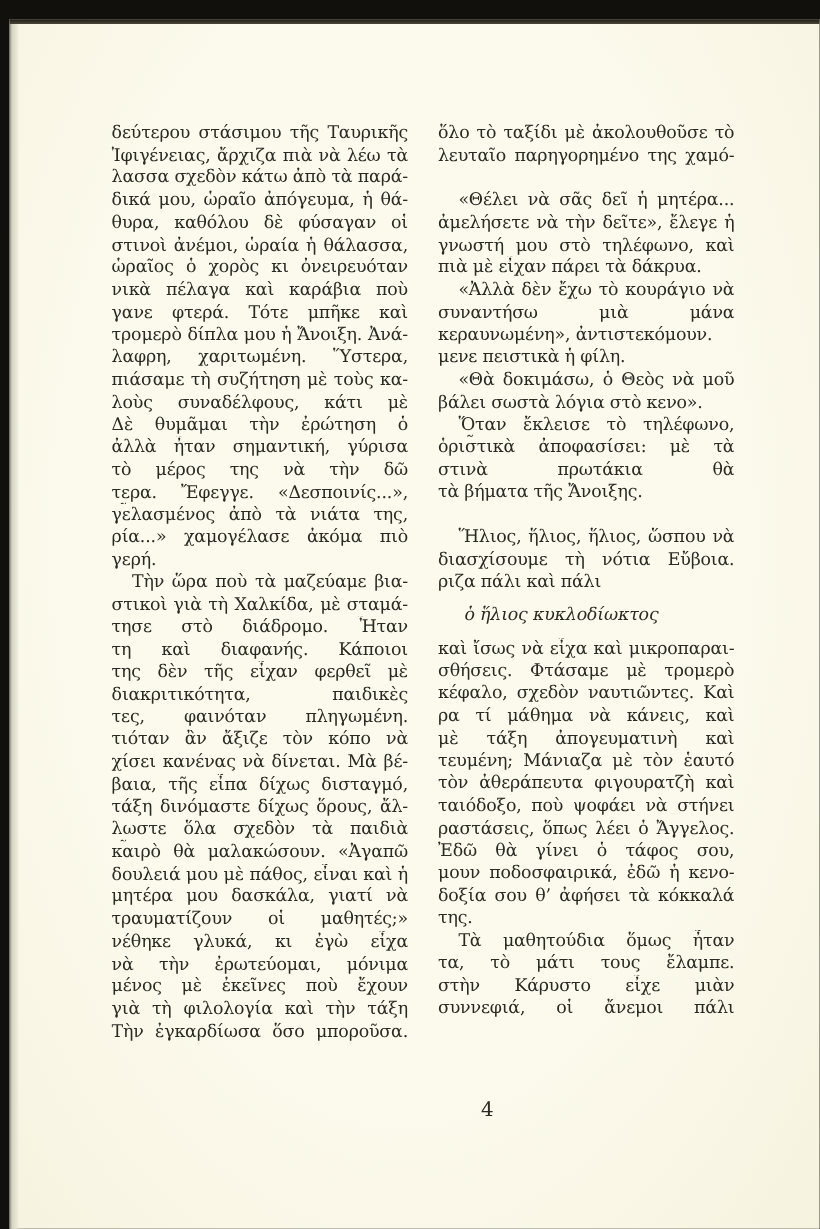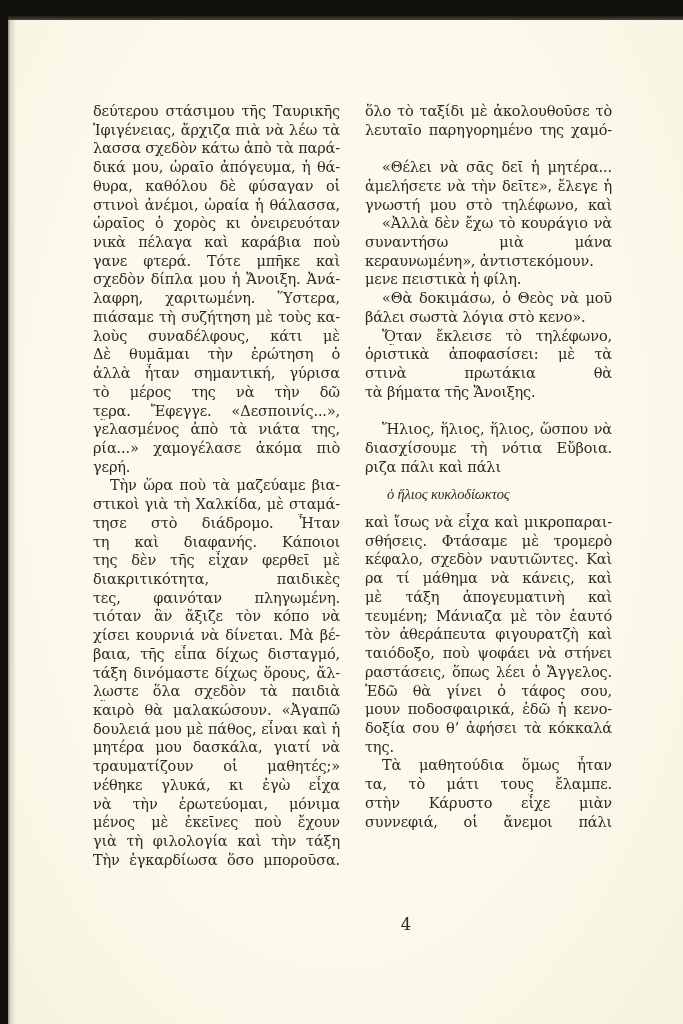--- a/index.html
+++ b/index.html
@@ -29,80 +29,81 @@
   .line{
     line-height:18.72px;height:18.72px;overflow:hidden;
     text-align:justify;text-align-last:justify;
     white-space:normal;
   }
   .line.end{text-align-last:left;}
   .line.ind{padding-left:17px;}
   .line.gap{margin-top:18.7px;}
   .line.ital{
     font-style:italic;text-align-last:left;
-    margin:9px 0 9px 22px;height:18.72px;font-family:Liberation Serif, serif;
+    margin:9px 0 9px 22px;height:18.72px;
   }
   .pagenum{
     position:absolute;left:386px;top:899px;width:24px;
     color:var(--ink,#2b2b26);font-size:16.5px;text-align:center;
   }
 </style>
 </head>
 <body style="--paper: #fcfaec; --ink: #2b2b26;">
 
 <div class="page">
   <div class="col col-left">
       <div class="line">δεύτερου στάσιμου τῆς Ταυρικῆς</div>
       <div class="line">Ἰφιγένειας, ἄρχιζα πιὰ νὰ λέω τὰ</div>
       <div class="line">λασσα σχεδὸν κάτω ἀπὸ τὰ παρά-</div>
       <div class="line">δικά μου, ὡραῖο ἀπόγευμα, ἡ θά-</div>
       <div class="line">θυρα, καθόλου δὲ φύσαγαν οἱ καρυ-</div>
       <div class="line">στινοὶ ἀνέμοι, ὡραία ἡ θάλασσα,</div>
       <div class="line">ὡραῖος ὁ χορὸς κι ὀνειρευόταν ἑλλη-</div>
       <div class="line">νικὰ πέλαγα καὶ καράβια ποὺ ἀνοί-</div>
       <div class="line">γανε φτερά. Τότε μπῆκε καὶ κάθισε</div>
-      <div class="line">σχεδὸν δίπλα μου ἡ Ἄνοιξη. Ἀνά-</div>
+      <div class="line">τρομερὸ δίπλα μου ἡ Ἄνοιξη. Ἀνά-</div>
       <div class="line">λαφρη, χαριτωμένη. Ὕστερα, ὅταν</div>
       <div class="line">πιάσαμε τὴ συζήτηση μὲ τοὺς κα-</div>
       <div class="line">λοὺς συναδέλφους, κάτι μὲ ρώτησε.</div>
       <div class="line">Δὲ θυμᾶμαι τὴν ἐρώτηση ὁ ἄθλιος,</div>
       <div class="line">ἀλλὰ ἦταν σημαντική, γύρισα πρὸς</div>
       <div class="line">τὸ μέρος της νὰ τὴν δῶ προσεχτικό-</div>
       <div class="line">τερα. Ἔφεγγε. «Δεσποινίς...», εἶπα</div>
       <div class="line">γελασμένος ἀπὸ τὰ νιάτα της, «Κυ-</div>
       <div class="line">ρία...» χαμογέλασε ἀκόμα πιὸ φεγ-</div>
       <div class="line end">γερή.</div>
       <div class="line ind">Τὴν ὥρα ποὺ τὰ μαζεύαμε βια-</div>
       <div class="line">στικοὶ γιὰ τὴ Χαλκίδα, μὲ σταμά-</div>
       <div class="line">τησε στὸ διάδρομο. Ἦταν αὐθόρμη-</div>
       <div class="line">τη καὶ διαφανής. Κάποιοι μαθητές</div>
       <div class="line">της δὲν τῆς εἶχαν φερθεῖ μὲ πολλὴ</div>
       <div class="line">διακριτικότητα, παιδικὲς σκληρότη-</div>
       <div class="line">τες, φαινόταν πληγωμένη. Ἀναρω-</div>
       <div class="line">τιόταν ἂν ἄξιζε τὸν κόπο νὰ συνε-</div>
-      <div class="line">χίσει κουρνιά νὰ δίνεται. Μὰ βέ-</div>
+      <div class="line">χίσει κανένας νὰ δίνεται. Μὰ βέ-</div>
       <div class="line">βαια, τῆς εἶπα δίχως δισταγμό, στὴν</div>
       <div class="line">τάξη δινόμαστε δίχως ὅρους, ἄλ-</div>
       <div class="line">λωστε ὅλα σχεδὸν τὰ παιδιὰ εἶναι</div>
       <div class="line">καιρὸ θὰ μαλακώσουν. «Ἀγαπῶ τὴ</div>
       <div class="line">δουλειά μου μὲ πάθος, εἶναι καὶ ἡ</div>
       <div class="line">μητέρα μου δασκάλα, γιατί νὰ μᾶς</div>
       <div class="line">τραυματίζουν οἱ μαθητές;» παραπο-</div>
       <div class="line">νέθηκε γλυκά, κι ἐγὼ εἶχα ἀρχίσει</div>
       <div class="line">νὰ τὴν ἐρωτεύομαι, μόνιμα ἐρωτευ-</div>
       <div class="line">μένος μὲ ἐκεῖνες ποὺ ἔχουν ἔρωτα</div>
       <div class="line">γιὰ τὴ φιλολογία καὶ τὴν τάξη τους.</div>
       <div class="line">Τὴν ἐγκαρδίωσα ὅσο μποροῦσα. Σὲ</div>
     </div>
   <div class="col col-right">
       <div class="line">ὅλο τὸ ταξίδι μὲ ἀκολουθοῦσε τὸ τε-</div>
       <div class="line">λευταῖο παρηγορημένο της χαμό-</div>
       <div class="line ind gap">«Θέλει νὰ σᾶς δεῖ ἡ μητέρα... μὴν</div>
       <div class="line">ἀμελήσετε νὰ τὴν δεῖτε», ἔλεγε ἡ</div>
       <div class="line">γνωστή μου στὸ τηλέφωνο, καὶ μένα</div>
+      <div class="line end">πιὰ μὲ εἶχαν πάρει τὰ δάκρυα.</div>
       <div class="line ind">«Ἀλλὰ δὲν ἔχω τὸ κουράγιο νὰ</div>
       <div class="line">συναντήσω μιὰ μάνα κυριολεκτικὰ</div>
       <div class="line end">κεραυνωμένη», ἀντιστεκόμουν.</div>
       <div class="line end">μενε πειστικὰ ἡ φίλη.</div>
       <div class="line ind">«Θὰ δοκιμάσω, ὁ Θεὸς νὰ μοῦ</div>
       <div class="line end">βάλει σωστὰ λόγια στὸ κενο».</div>
       <div class="line ind">Ὅταν ἔκλεισε τὸ τηλέφωνο, εἶχα</div>
       <div class="line">ὁριστικὰ ἀποφασίσει: μὲ τὰ Καρυ-</div>
       <div class="line">στινὰ πρωτάκια θὰ ἰχνηλατούσαμε</div>
       <div class="line end">τὰ βήματα τῆς Ἄνοιξης.</div>

